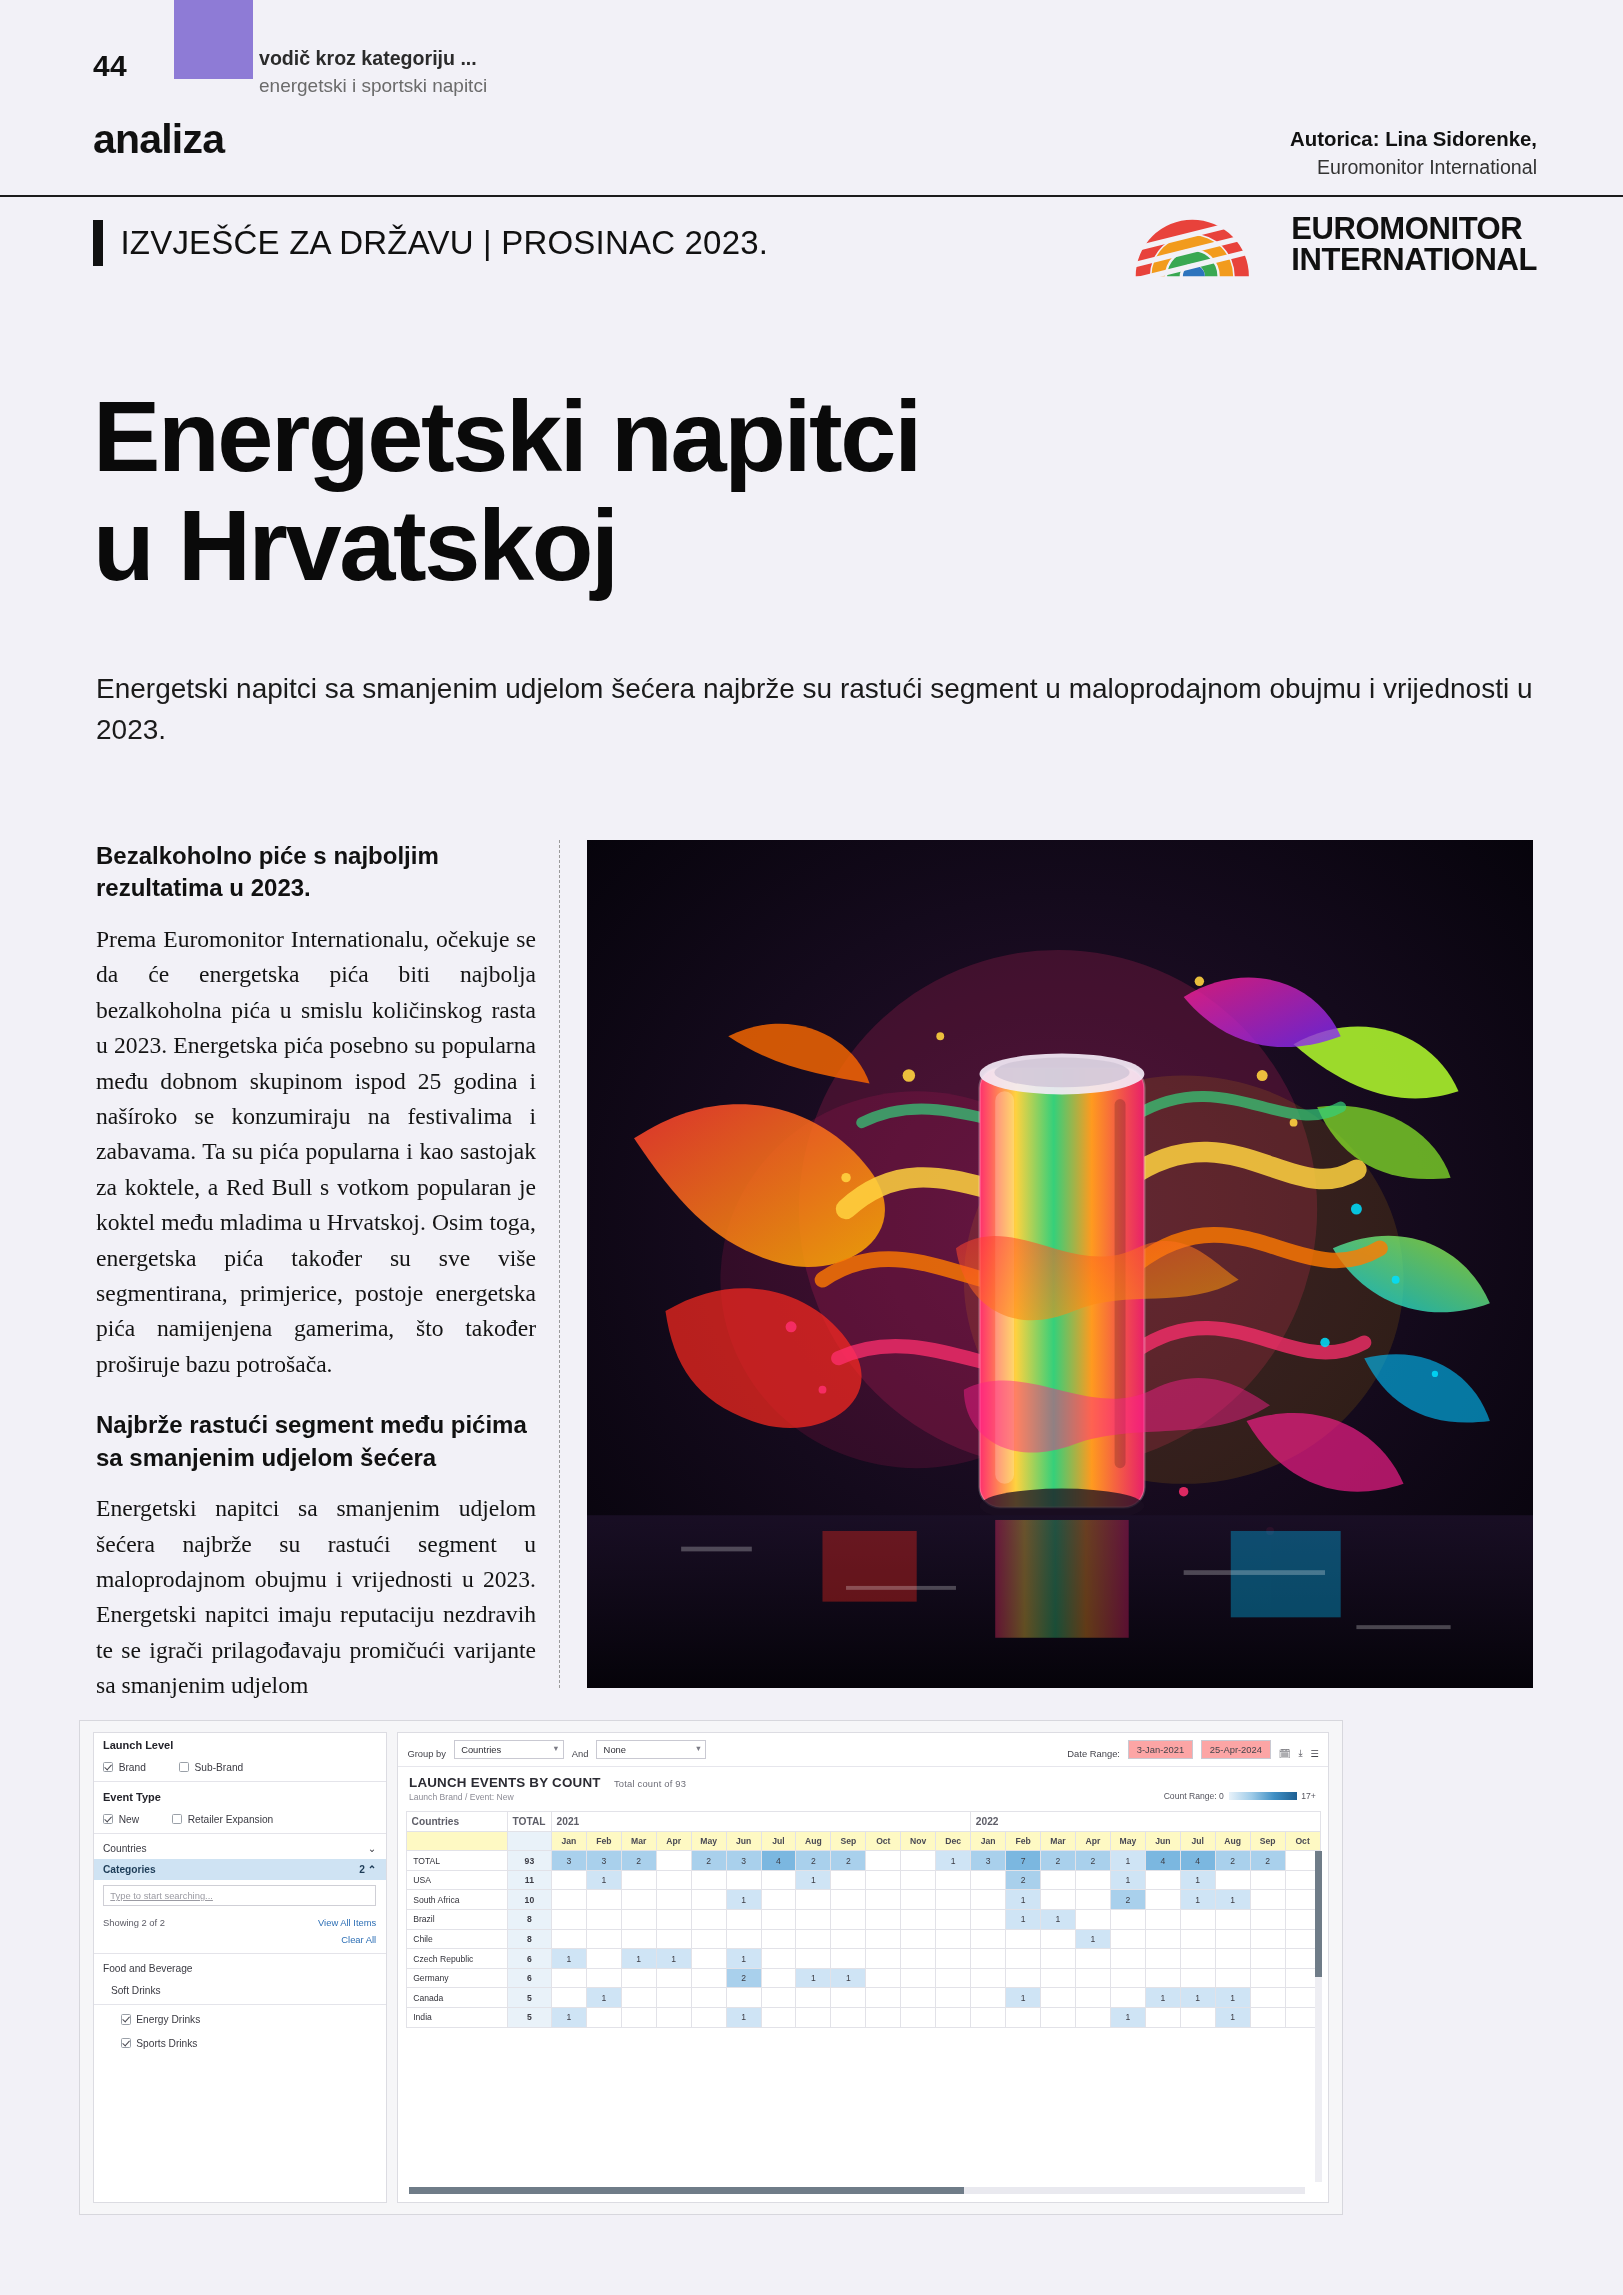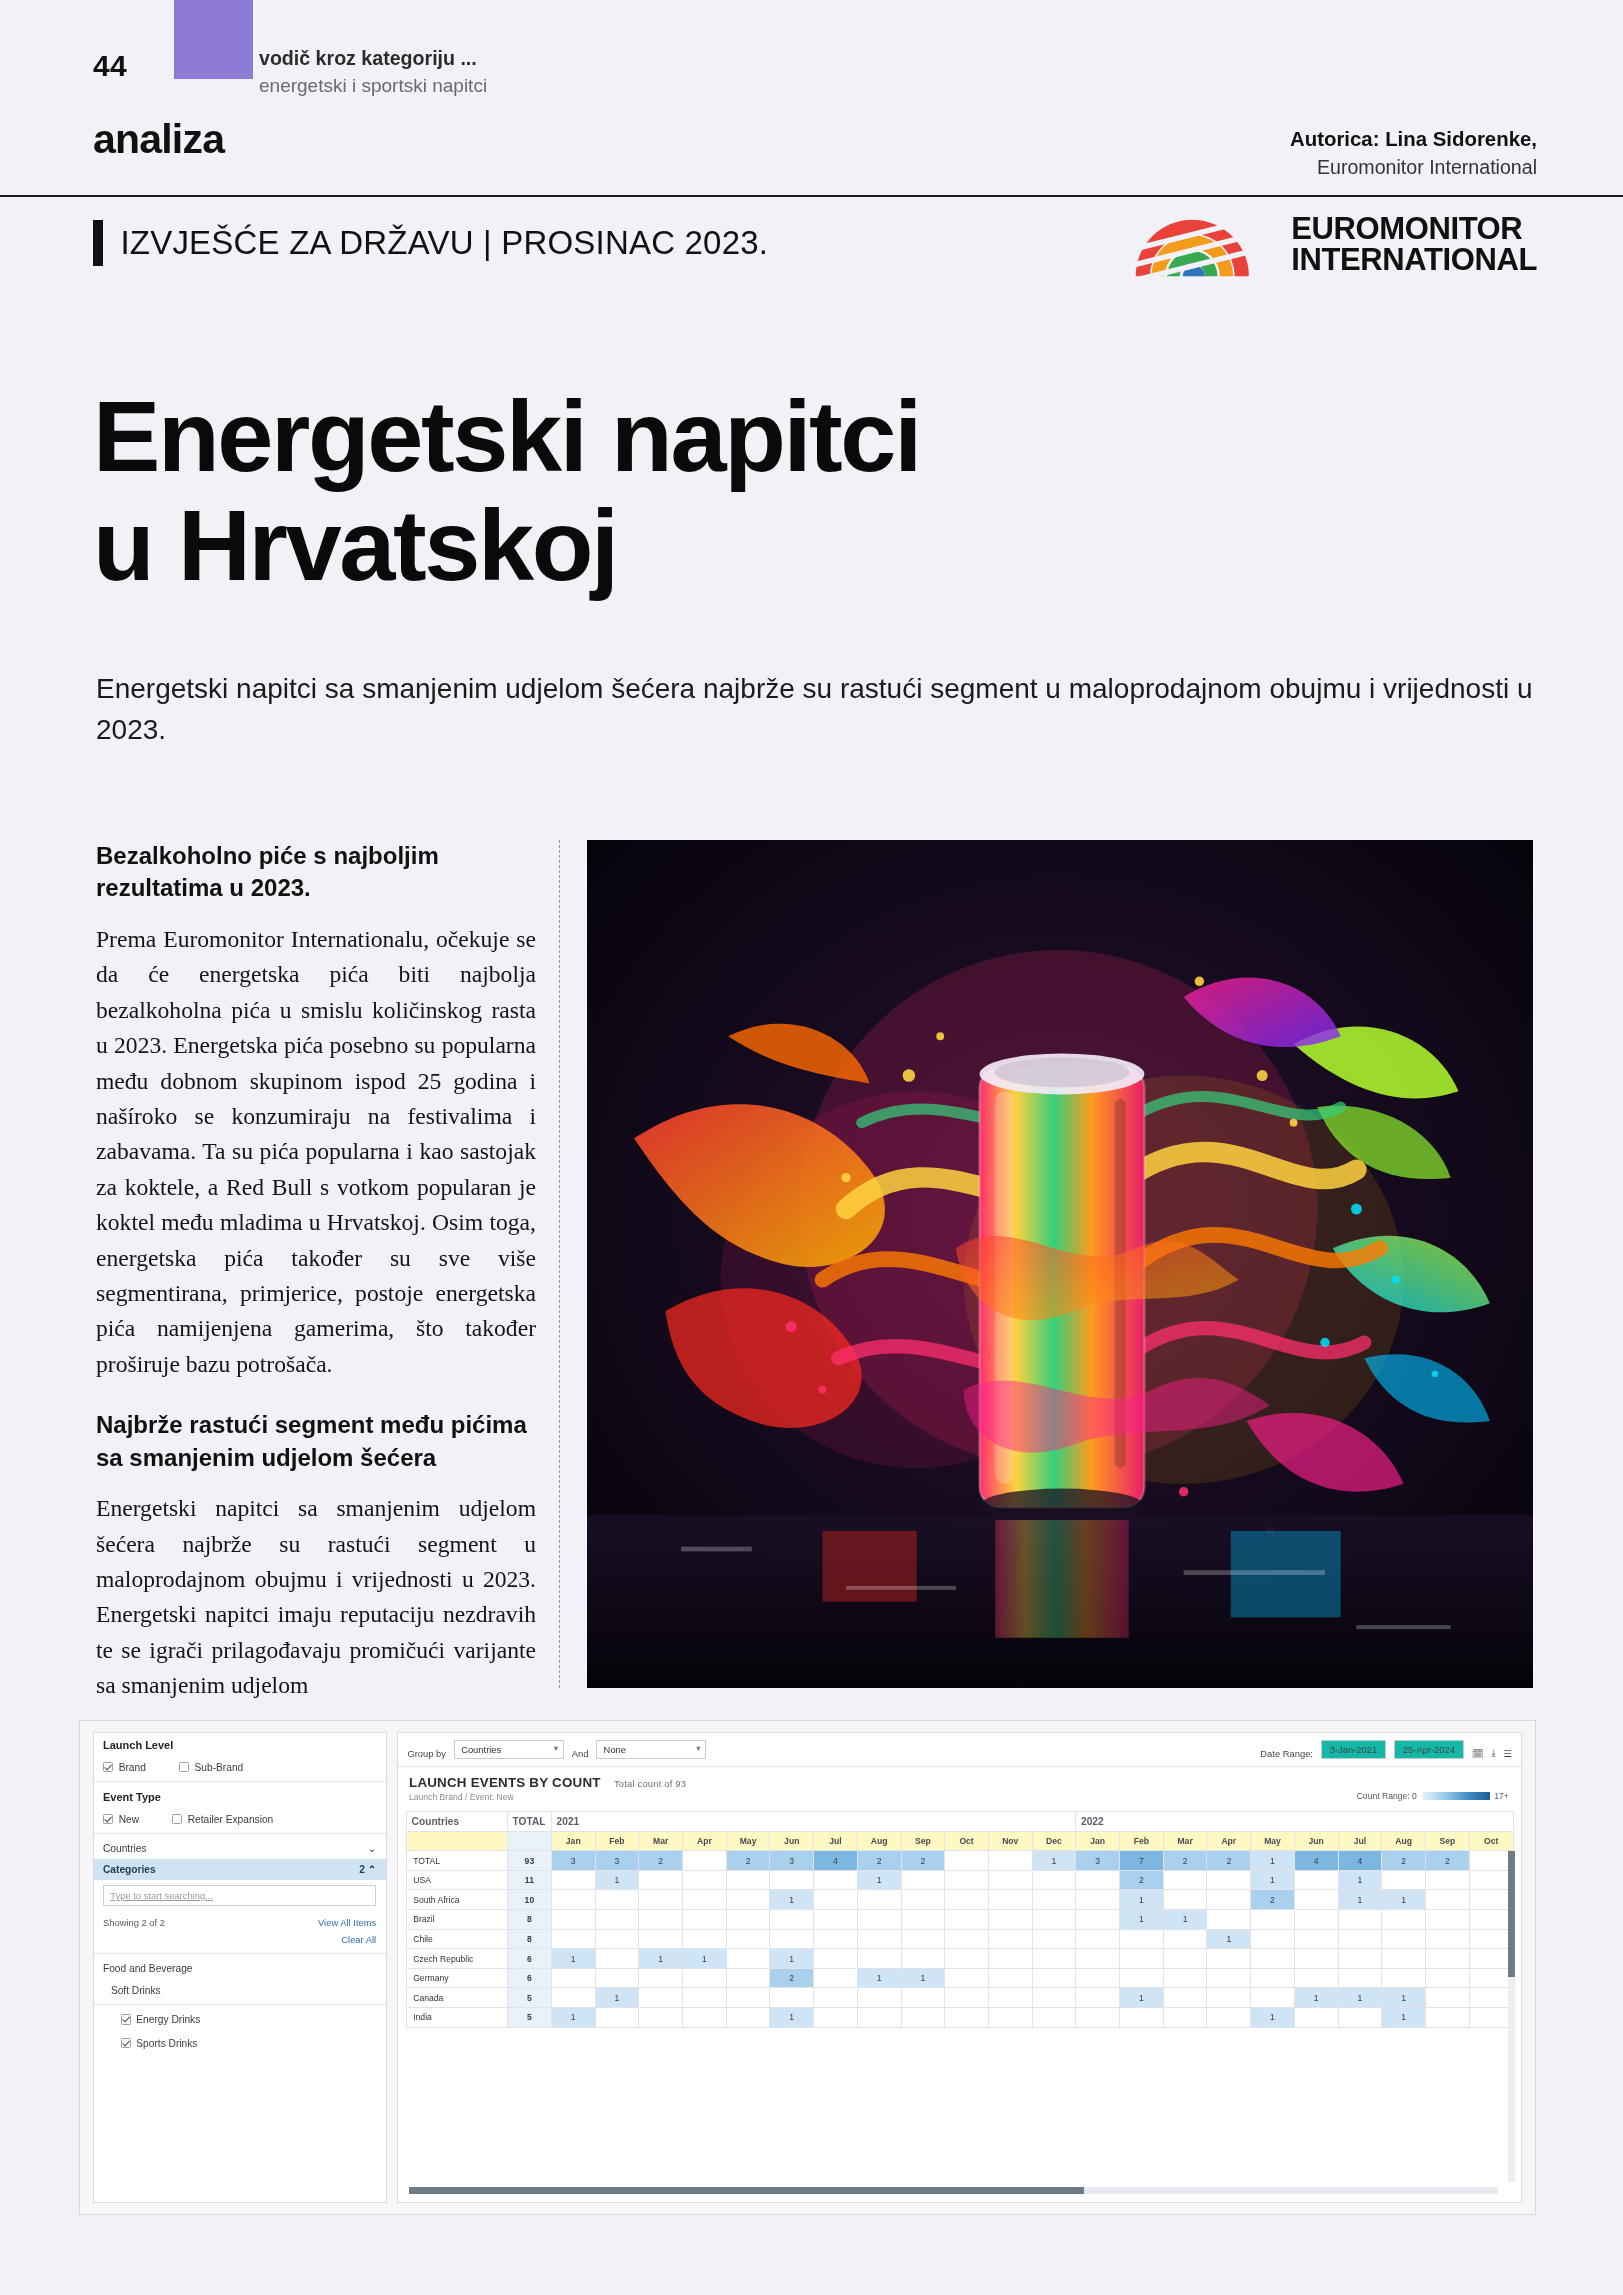--- a/index.html
+++ b/index.html
@@ -171,21 +171,21 @@
     width: 946px; height: 848px;
     overflow: hidden;
     background: #0b0510;
   }
   .hero-svg { width: 100%; height: 100%; display:block; }
 
   
   .dash {
     position: absolute;
     left: 79px; top: 1720px;
-    width: 1457px; height: 495px;
+    width: 1264px; height: 495px;
     background: #f6f6f8;
     border: 0.8px solid #d7d7dd;
     overflow: hidden;
     font-family: "Liberation Sans", sans-serif;
   }
   .dash-sidebar {
     position: absolute;
     left: 12.6px; top: 11px;
     width: 294px; height: 471px;
     background: #ffffff;
@@ -231,21 +231,21 @@
     border-bottom: 0.8px solid #e6e6ec;
   }
   .dm-select {
     border:0.8px solid #c9c9d2; background:#fff; padding:3.1px 17.3px 3.1px 6.3px;
     font-size:9.4px; color:#2f2f37; position:relative; min-width: 110px;
   }
   .dm-select::after {
     content:"▾"; position:absolute; right:4.7px; top:2.4px; color:#7b7b85; font-size:8.6px;
   }
   .dm-date {
-    border:0.8px solid #c9c9d2; background:#14b8a6; padding:3.1px 7.9px; font-size:9.4px;
+    border:0.8px solid #c9c9d2; background:#fca5a5; padding:3.1px 7.9px; font-size:9.4px;
   }
   .dm-title {
     padding: 7.9px 11px 1.6px 11px;
     font-size: 13.4px; font-weight: 700; color:#2b2b33; letter-spacing:0.2px;
   }
   .dm-sub { padding: 0 11px 6.3px 11px; font-size: 8.6px; color:#8b8b95; }
   .dm-legend {
     position:absolute; right: 12.6px; top: 58px; font-size: 8.6px; color:#55555f;
     display:flex; align-items:center; gap:4.7px;
   }

